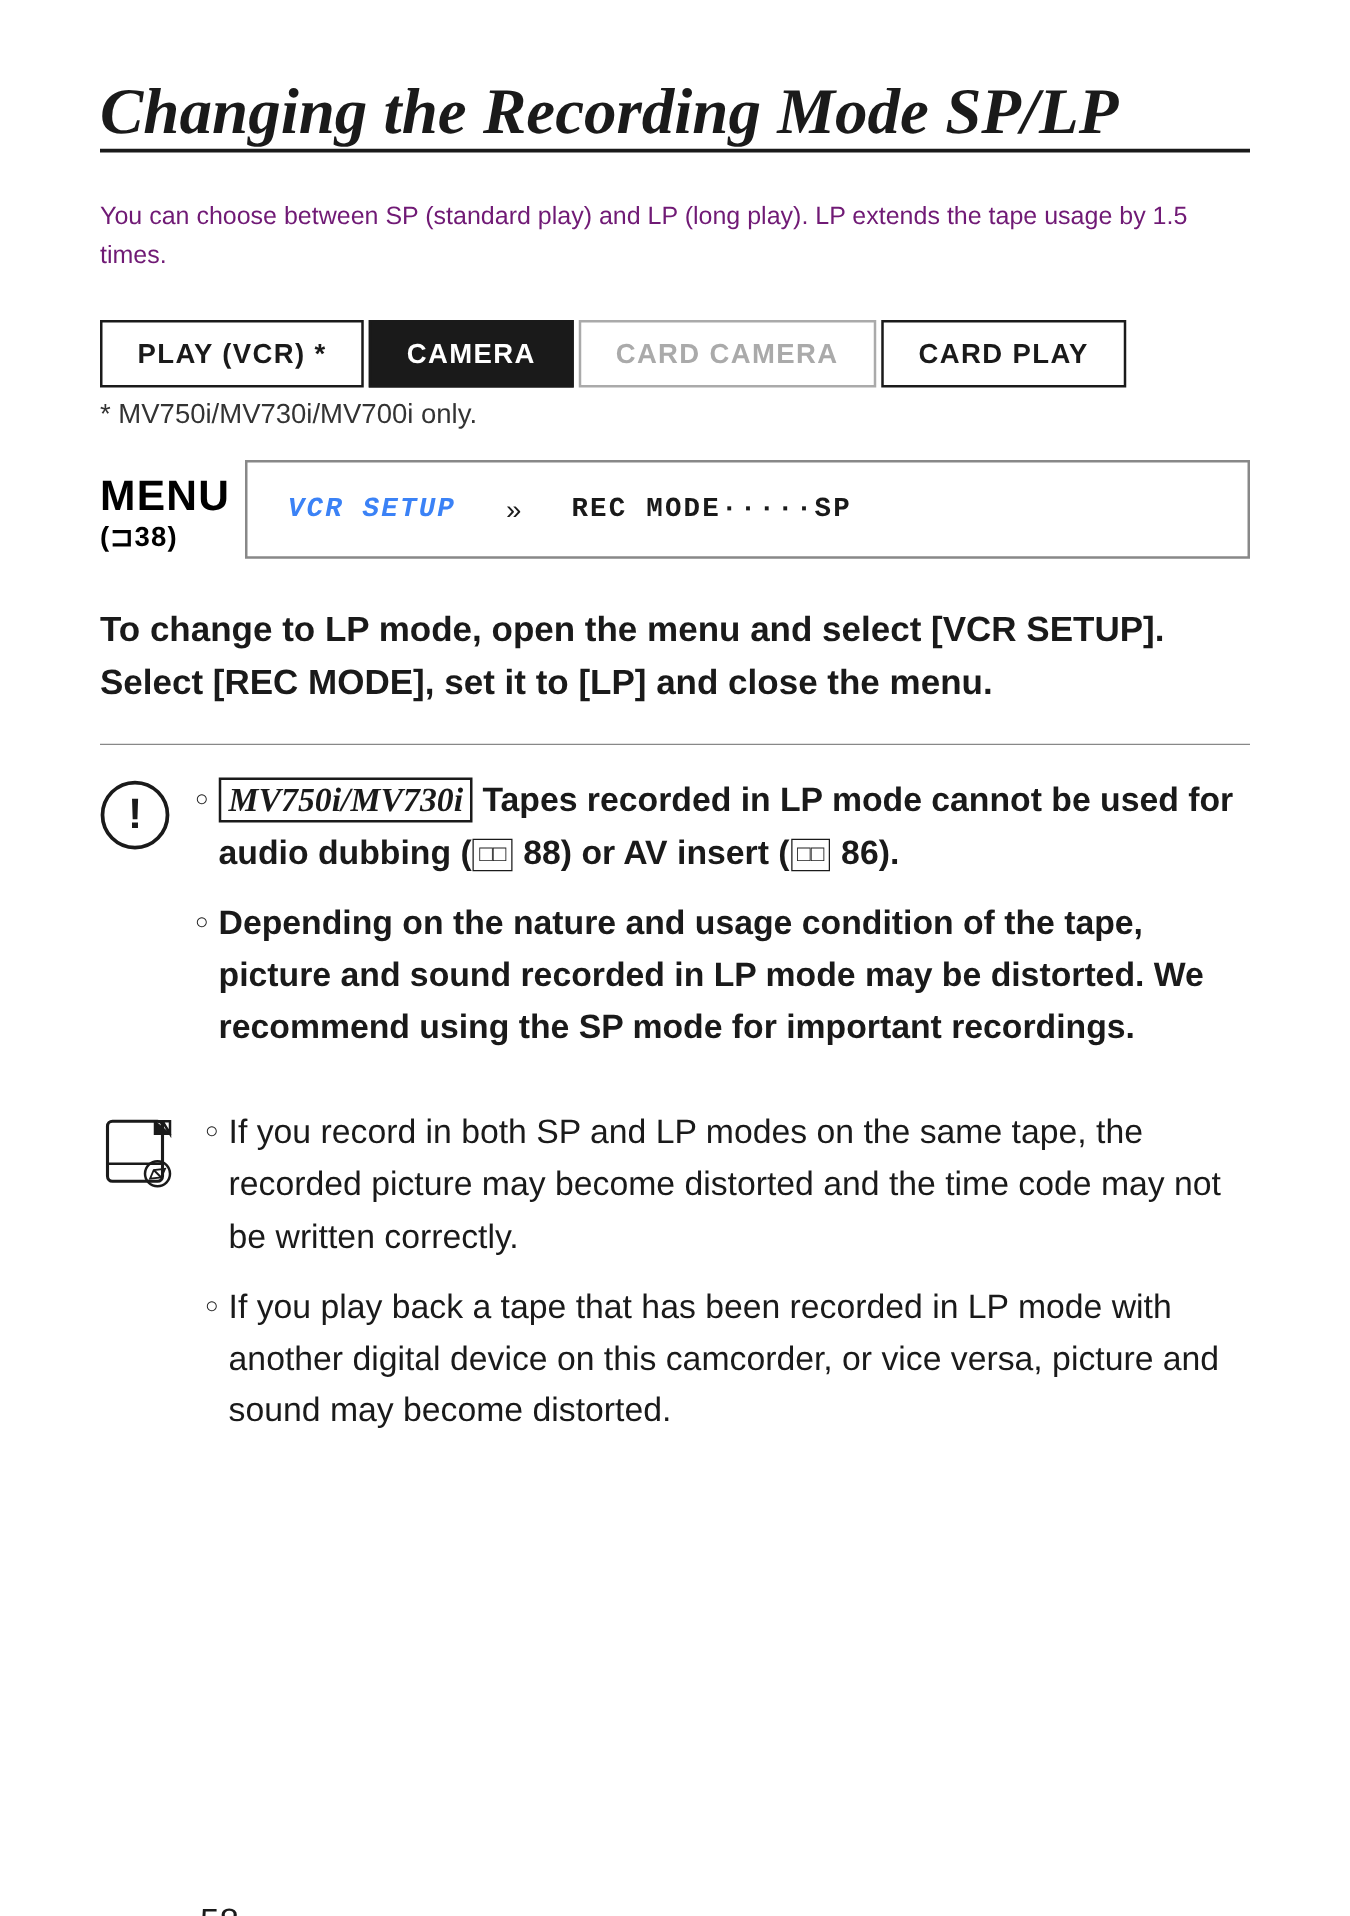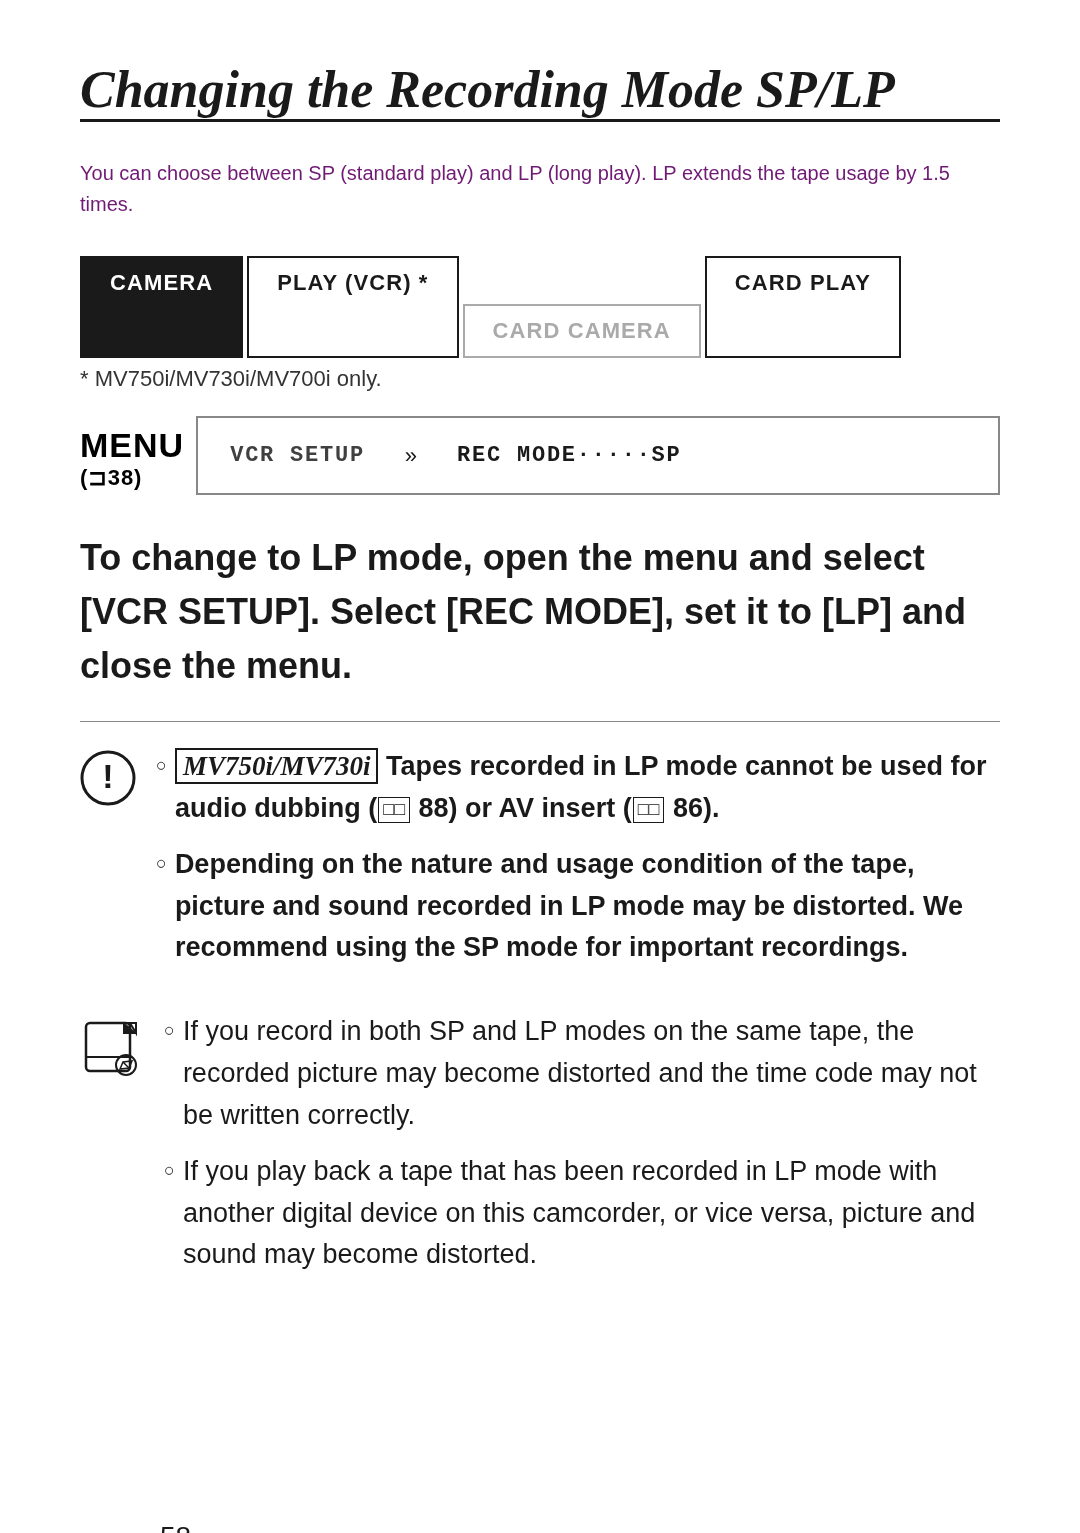--- a/index.html
+++ b/index.html
@@ -56,21 +56,20 @@
     .mode-tab.active {
       background: #1a1a1a;
       color: #ffffff;
       border-color: #1a1a1a;
     }
 
     .mode-tab.inactive {
       background: #ffffff;
       color: #aaaaaa;
       border-color: #aaaaaa;
-      margin-top: 48px;
     }
 
     .mode-tab.active-outline {
       background: #ffffff;
       color: #1a1a1a;
       border-color: #1a1a1a;
     }
 
     .footnote {
       font-size: 22px;
@@ -113,40 +112,41 @@
       align-items: center;
       flex: 1;
     }
 
     .menu-item {
       font-size: 22px;
       font-family: 'Courier New', Courier, monospace;
       letter-spacing: 0.08em;
       padding: 14px 32px;
       font-weight: bold;
-      color: #404040;
+      color: #3b82f6;
+      font-style: italic;
     }
 
     .menu-arrow {
       font-size: 22px;
       padding: 0 8px;
       color: #1a1a1a;
     }
 
     .menu-item-right {
       font-size: 22px;
       font-family: 'Courier New', Courier, monospace;
       letter-spacing: 0.08em;
       padding: 14px 32px;
       font-weight: bold;
       color: #1a1a1a;
     }
 
     .instruction-bold {
-      font-size: 36px;
+      font-size: 28px;
       font-weight: bold;
       line-height: 1.5;
       margin-bottom: 28px;
       color: #1a1a1a;
     }
 
     .divider {
       border: none;
       border-top: 1.5px solid #888;
       margin-bottom: 24px;
@@ -264,22 +264,22 @@
 </head>
 <body>
 
 <div class="page-wrapper">
 
   <h1 class="page-title">Changing the Recording Mode SP/LP</h1>
 
   <p class="intro-text">You can choose between SP (standard play) and LP (long play). LP extends the tape usage by 1.5 times.</p>
 
   <div class="mode-tabs">
+    <div class="mode-tab active-outline">PLAY (VCR) *</div>
     <div class="mode-tab active">CAMERA</div>
-    <div class="mode-tab active-outline">PLAY (VCR) *</div>
     <div class="mode-tab inactive">CARD CAMERA</div>
     <div class="mode-tab active-outline">CARD PLAY</div>
   </div>
 
   <p class="footnote">* MV750i/MV730i/MV700i only.</p>
 
   <div class="menu-row">
     <div class="menu-label">
       <span style="font-size:34px;font-weight:900;font-family:Arial Black,Arial,sans-serif;letter-spacing:0.03em;">MENU</span>
       <span class="menu-ref">(⊐38)</span>

